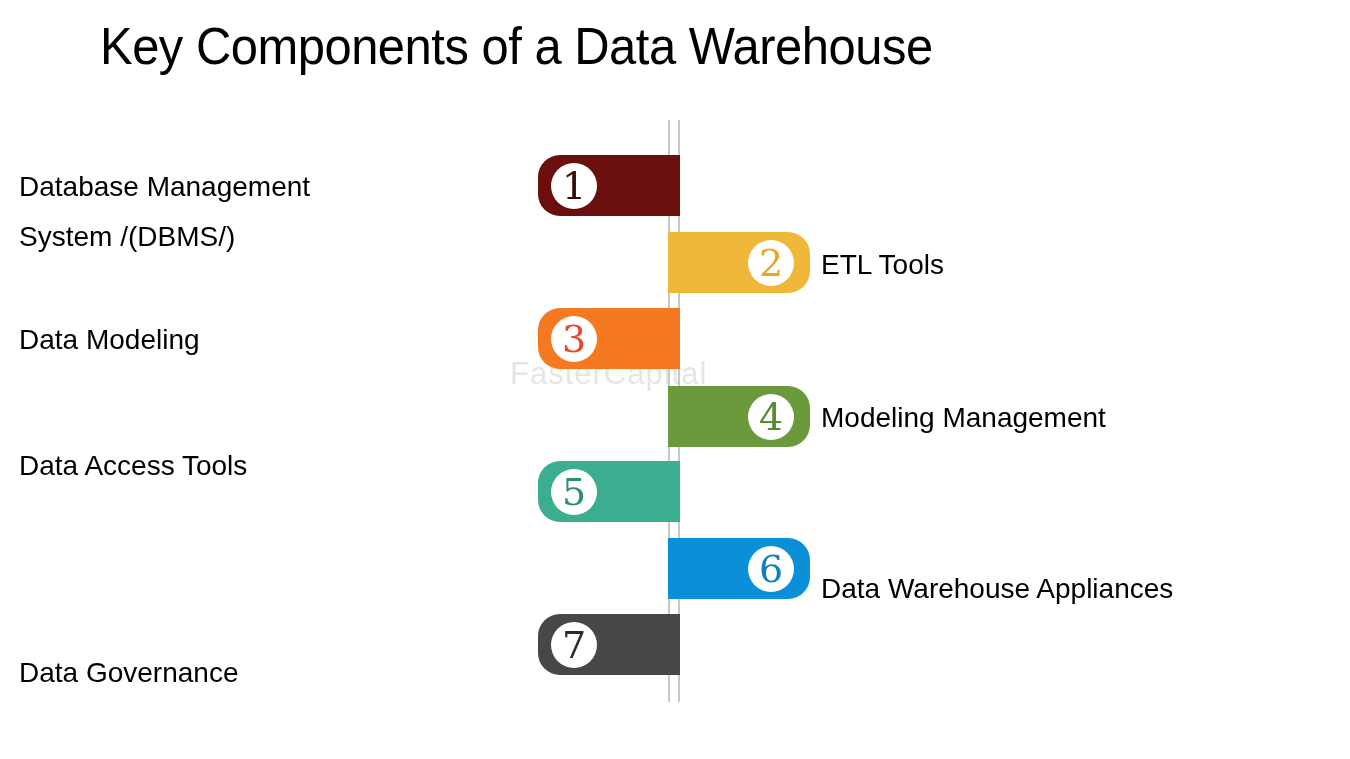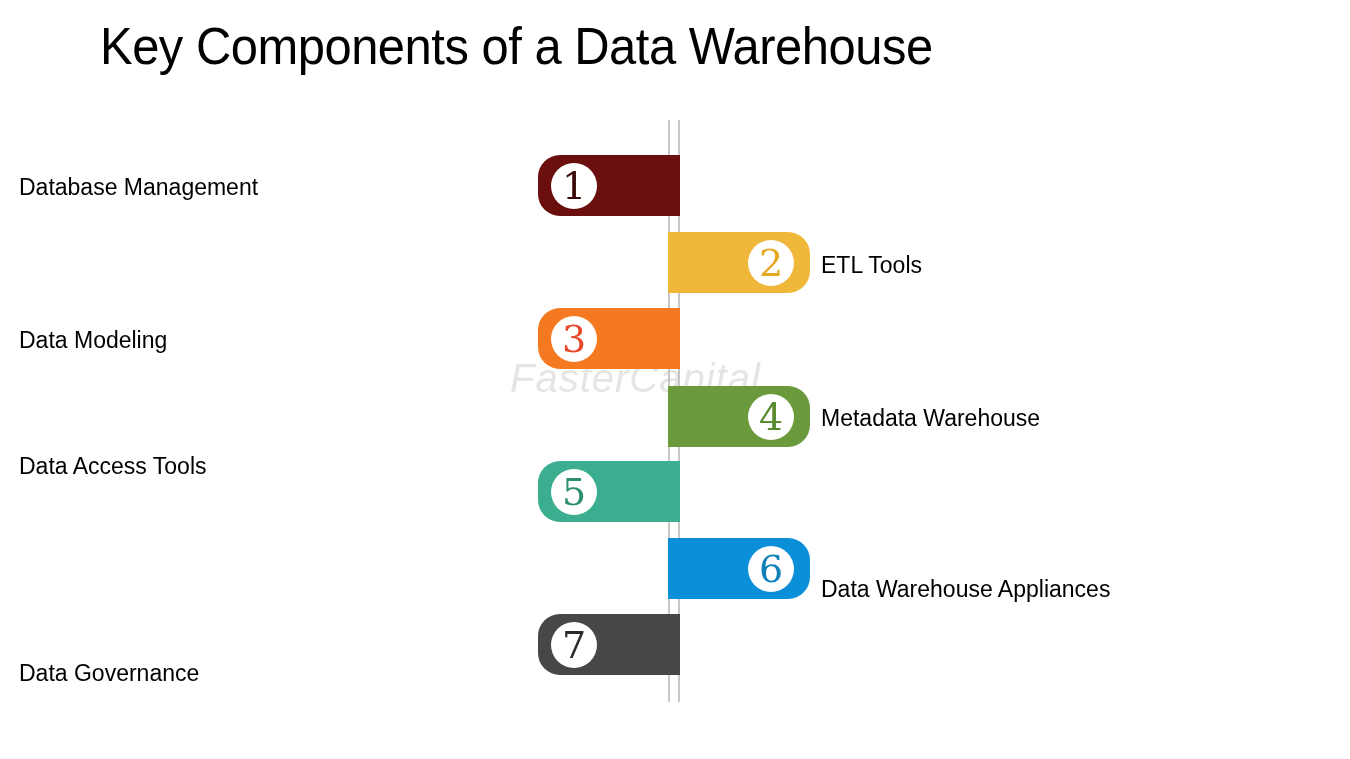--- a/index.html
+++ b/index.html
@@ -7,58 +7,59 @@
   .title { position:absolute; left:100px; top:14px; font-size:52px; line-height:64px; white-space:nowrap; transform:scaleX(0.94); transform-origin:left top; letter-spacing:-0.5px; }
   .pole { position:absolute; left:668px; top:120px; width:12px; height:582px; }
   .pole .line { position:absolute; top:0; bottom:0; width:2px; background:#c8c8c8; }
   .pole .l1 { left:0; } .pole .l2 { right:0; }
   .flag { position:absolute; height:61px; width:142px; }
   .flag.left { left:538px; border-radius:22px 0 0 22px; }
   .flag.right { left:668px; border-radius:0 22px 22px 0; }
   .circle { position:absolute; top:8px; width:46px; height:46px; border-radius:50%; background:#fff; display:flex; align-items:center; justify-content:center; font-family:"DejaVu Serif", serif; font-size:38px; line-height:46px; }
   .flag.left .circle { left:13px; }
   .flag.right .circle { right:16px; }
-  .label { position:absolute; font-size:23px; line-height:50px; white-space:nowrap; }
+  .label { position:absolute; font-size:28px; line-height:50px; white-space:nowrap; }
   .label.left { left:19px; }
   .label.right { left:821px; }
-  .watermark { position:absolute; left:510px; top:356px; font-size:40px; color:rgba(180,180,180,0.35); letter-spacing:1px; font-weight:300;font-style:italic; }
+  .watermark { position:absolute; left:510px; top:356px; font-size:31px; color:rgba(180,180,180,0.35); letter-spacing:1px; font-weight:300; }
 </style>
 </head>
 <body>
 
 <div class="title">Key Components of a Data Warehouse</div>
 
 <div class="pole">
   <div class="line l1"></div>
   <div class="line l2"></div>
 </div>
 
 <div class="watermark">FasterCapital</div>
 
 <div class="flag left" style="top:155px;background:#6b0e0e;">
   <div class="circle" style="color:#3a0a0a;">1</div>
 </div>
 <div class="label left" style="top:162px;">
   <div>Database Management</div>
+  <div>System /(DBMS/)</div>
 </div>
 
 <div class="flag right" style="top:232px;background:#f0b83a;">
   <div class="circle" style="color:#e6a820;">2</div>
 </div>
 <div class="label right" style="top:240px;text-align:right;">ETL Tools</div>
 
 <div class="flag left" style="top:308px;background:#f47920;">
   <div class="circle" style="color:#e8472a;">3</div>
 </div>
 <div class="label left" style="top:315px;">Data Modeling</div>
 
 <div class="flag right" style="top:386px;background:#6a9a3c;">
   <div class="circle" style="color:#5a8a30;">4</div>
 </div>
-<div class="label right" style="top:393px;">Metadata Warehouse</div>
+<div class="label right" style="top:393px;">Modeling Management</div>
 
 <div class="flag left" style="top:461px;background:#3aae8e;">
   <div class="circle" style="color:#2e8e72;">5</div>
 </div>
 <div class="label left" style="top:441px;">Data Access Tools</div>
 
 <div class="flag right" style="top:538px;background:#0b8fd8;">
   <div class="circle" style="color:#1080b8;">6</div>
 </div>
 <div class="label right" style="top:564px;">Data Warehouse Appliances</div>

